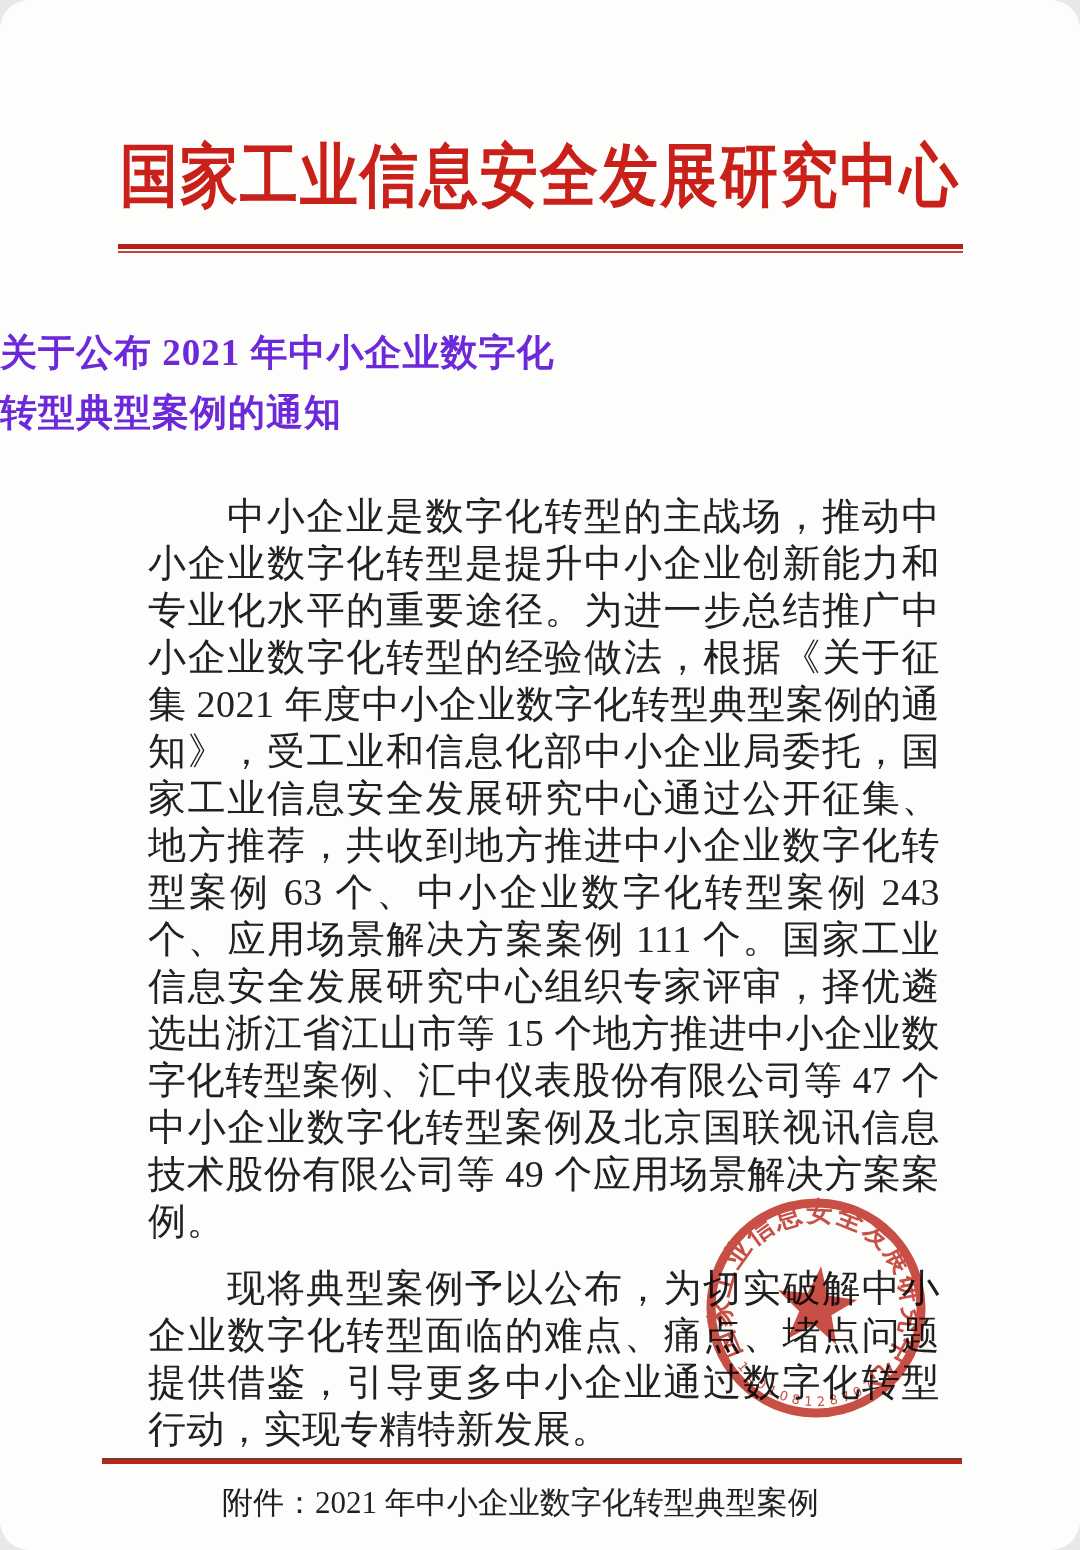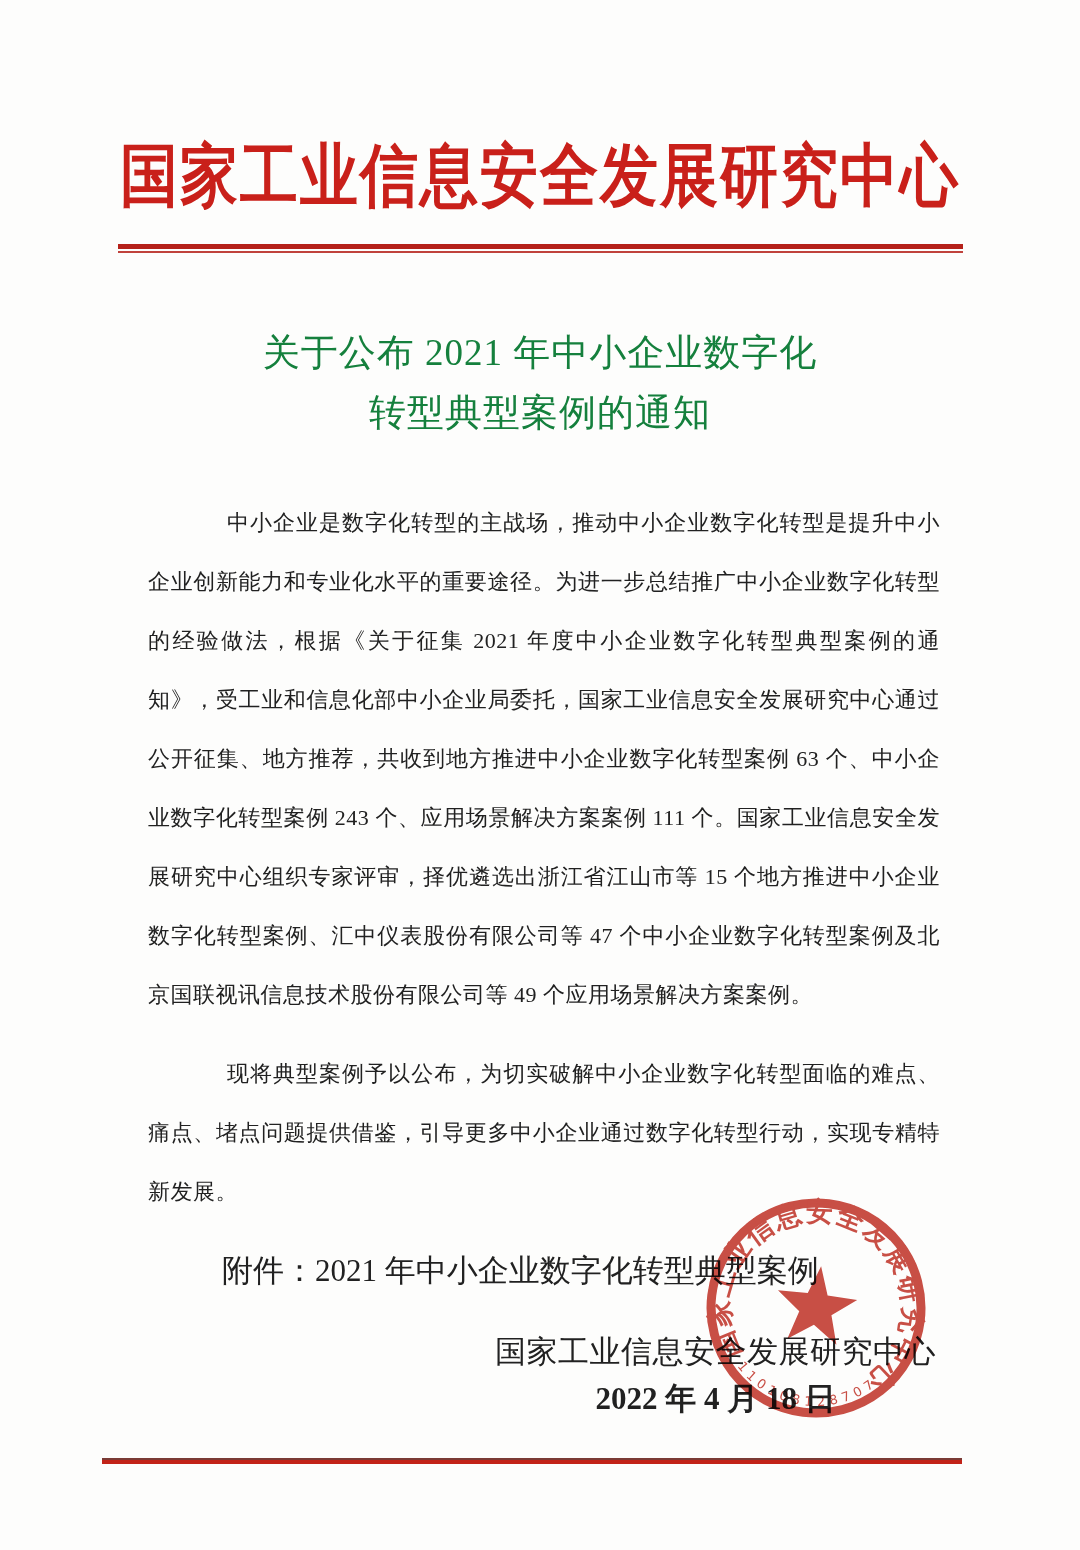--- a/index.html
+++ b/index.html
@@ -12,20 +12,21 @@
   *{margin:0;padding:0;box-sizing:border-box;}
   html,body{background:#e8e8e8;}
   .page{
     position:relative;
     width:1080px;height:1550px;
     margin:0 auto;
     background:var(--page-bg);
     font-family:"Liberation Serif","DejaVu Serif",serif;
     color:var(--body-text);
     overflow:hidden;
+    border-radius:29px;
   }
   
   .letterhead{padding-top:142px;text-align:center;}
   .letterhead-org{
     display:inline-block;
     font-size:58px;
     font-weight:bold;
     color:var(--header-red);
     letter-spacing:2px;
     white-space:nowrap;
@@ -36,34 +37,33 @@
   .letterhead-rule{
     width:845px;
     margin:44px auto 0;
   }
   .rule-thick{height:5px;background:var(--rule-red);}
   .rule-gap{height:2px;}
   .rule-thin{height:2px;background:var(--rule-red);opacity:.85;}
   
   .doc-title{
     margin-top:70px;
-    text-align:center;
     font-size:37px;
-    font-weight:normal;
+    font-weight:bold;
     line-height:60px;
-    color:#15803d;
+    color:#6d28d9;
     letter-spacing:1px;
   }
   .doc-title span{display:block;}
   
   .doc-body{
     margin:50px auto 0 148px;
     width:792px;
-    font-size:22px;
-    line-height:59px;
+    font-size:38px;
+    line-height:47px;
     text-align:justify;
     text-justify:inter-character;
     letter-spacing:.5px;
   }
   .doc-body p{text-indent:79px;}
   .doc-body p + p{margin-top:20px;}
   
   .attachment{
     margin:26px 0 0 148px;
     width:792px;

